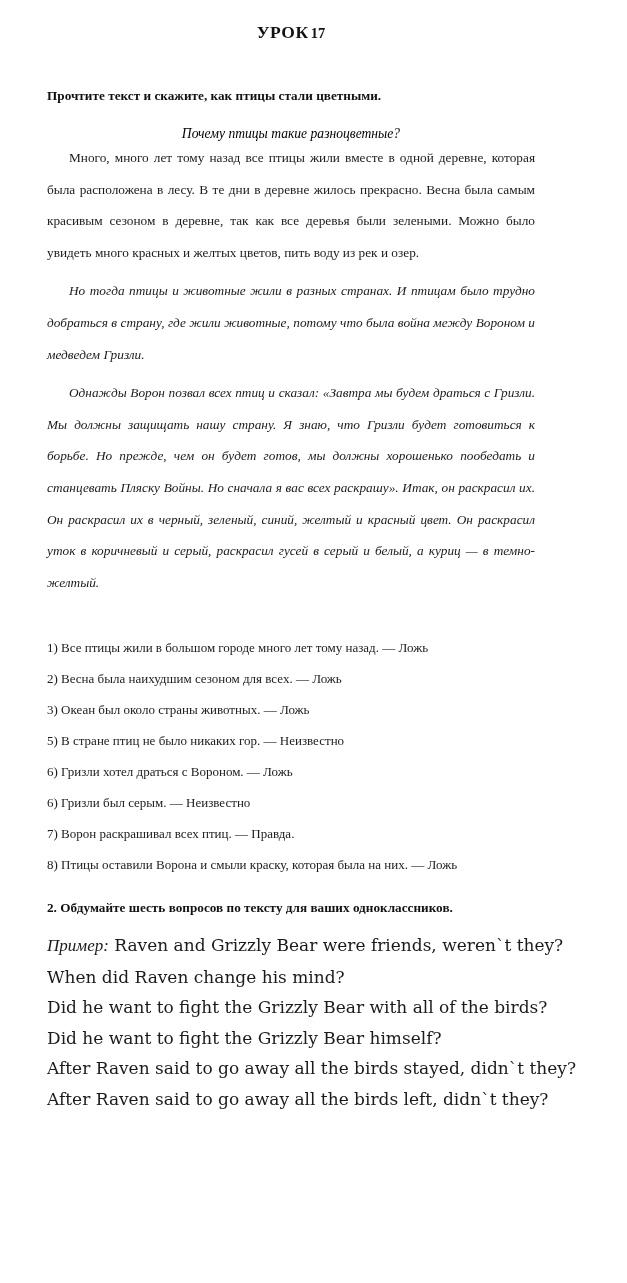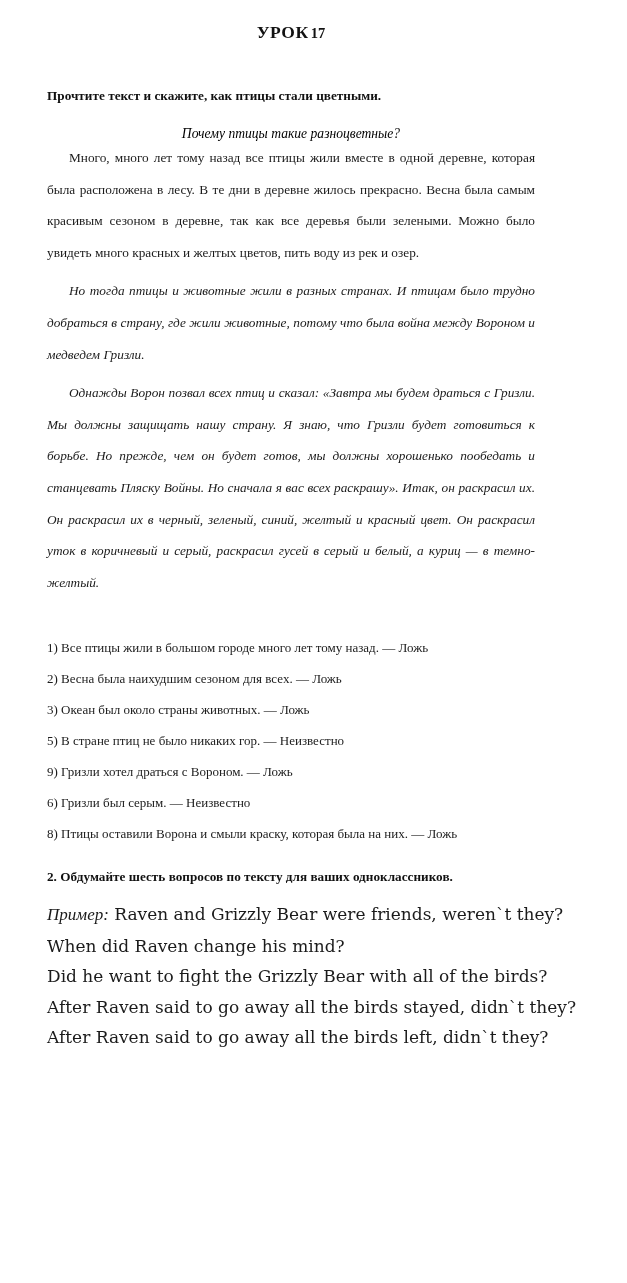--- a/index.html
+++ b/index.html
@@ -119,32 +119,34 @@
   <div class="section-gap-1"></div>
 
 
   <div class="section-gap-2"></div>
 
   <ul class="answers">
     <li>1) Все птицы жили в большом городе много лет тому назад. — Ложь</li>
     <li>2) Весна была наихудшим сезоном для всех. — Ложь</li>
     <li>3) Океан был около страны животных. — Ложь</li>
     <li>5) В стране птиц не было никаких гор. — Неизвестно</li>
-    <li>9) Гризли хотел драться с Вороном. — Ложь</li>
+    <li>6) Гризли хотел драться с Вороном. — Ложь</li>
     <li>6) Гризли был серым. — Неизвестно</li>
+    <li>7) Ворон раскрашивал всех птиц. — Правда.</li>
     <li>8) Птицы оставили Ворона и смыли краску, которая была на них. — Ложь</li>
   </ul>
 
   <div class="section-gap-3"></div>
 
   <p class="task-heading">2. Обдумайте шесть вопросов по тексту для ваших одноклассников.</p>
 
   <div class="section-gap-4"></div>
 
   <ul class="eng-list">
     <li><span class="example-label">Пример:</span> <span>Raven and Grizzly Bear were friends, weren`t they?</span></li>
     <li>When did Raven change his mind?</li>
     <li>Did he want to fight the Grizzly Bear with all of the birds?</li>
+    <li>Did he want to fight the Grizzly Bear himself?</li>
     <li>After Raven said to go away all the birds stayed, didn`t they?</li>
     <li>After Raven said to go away all the birds left, didn`t they?</li>
   </ul>
 
 </div>
 
 </body></html>

